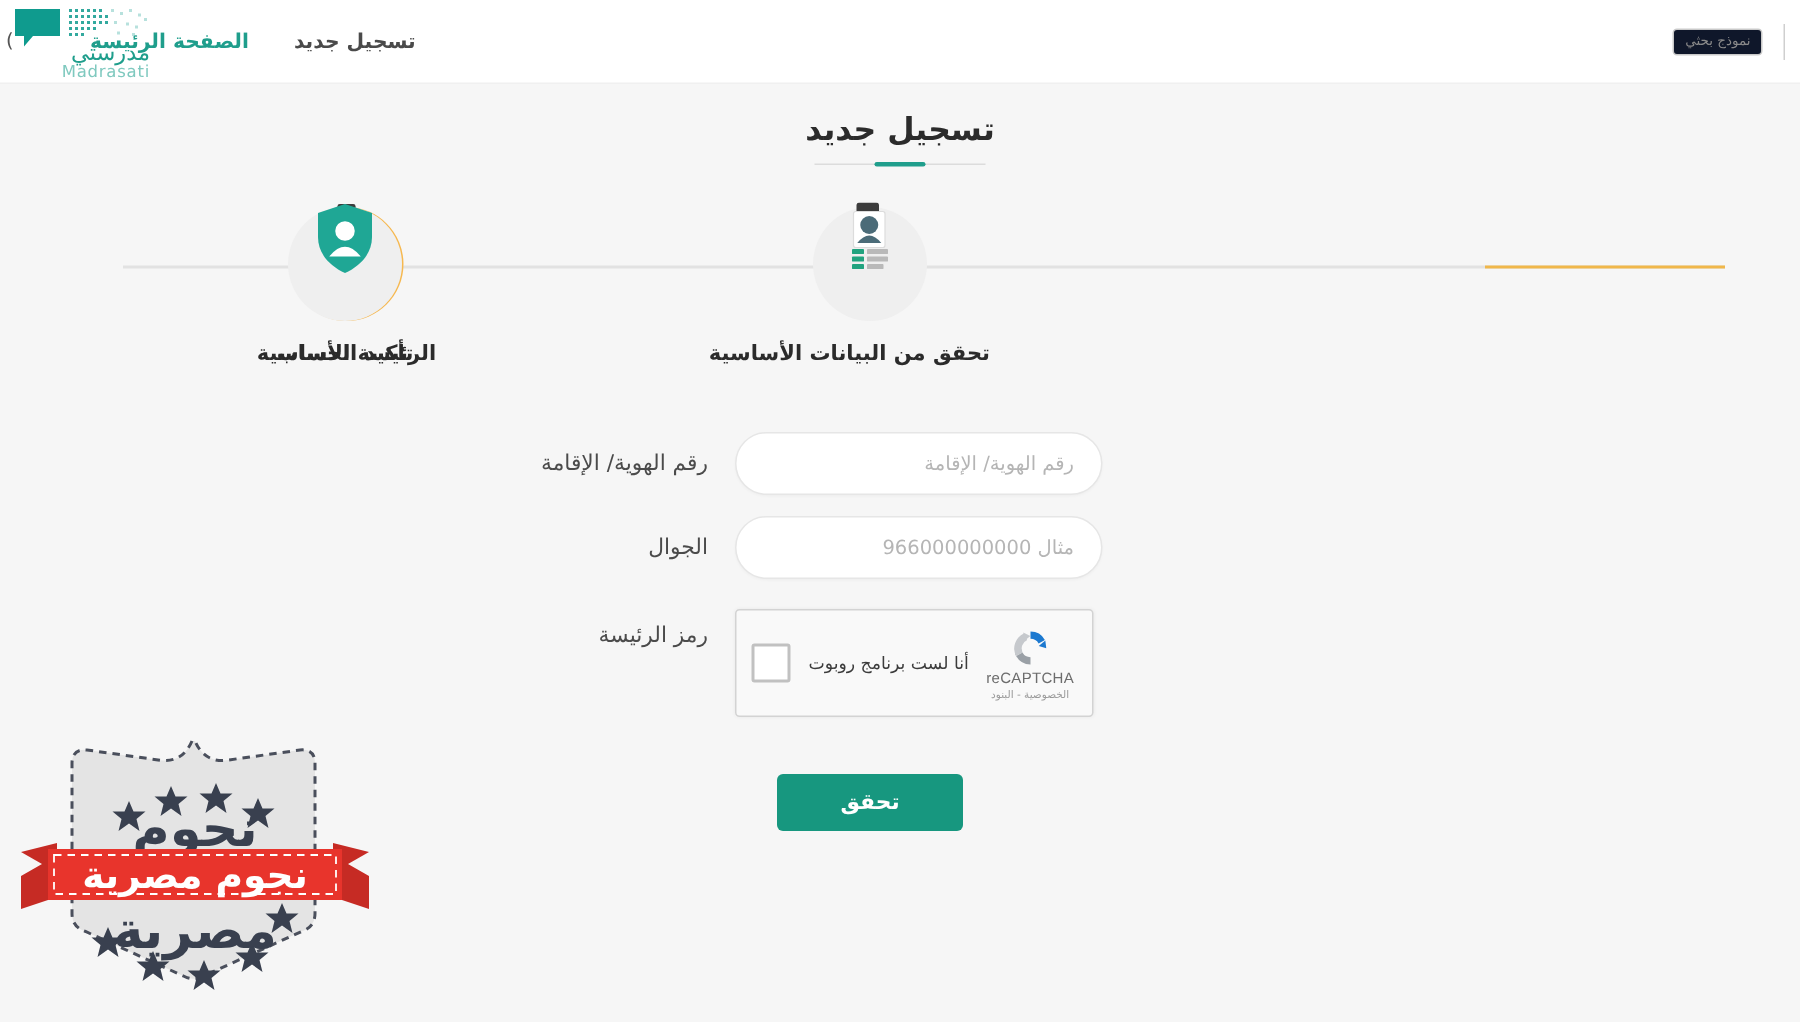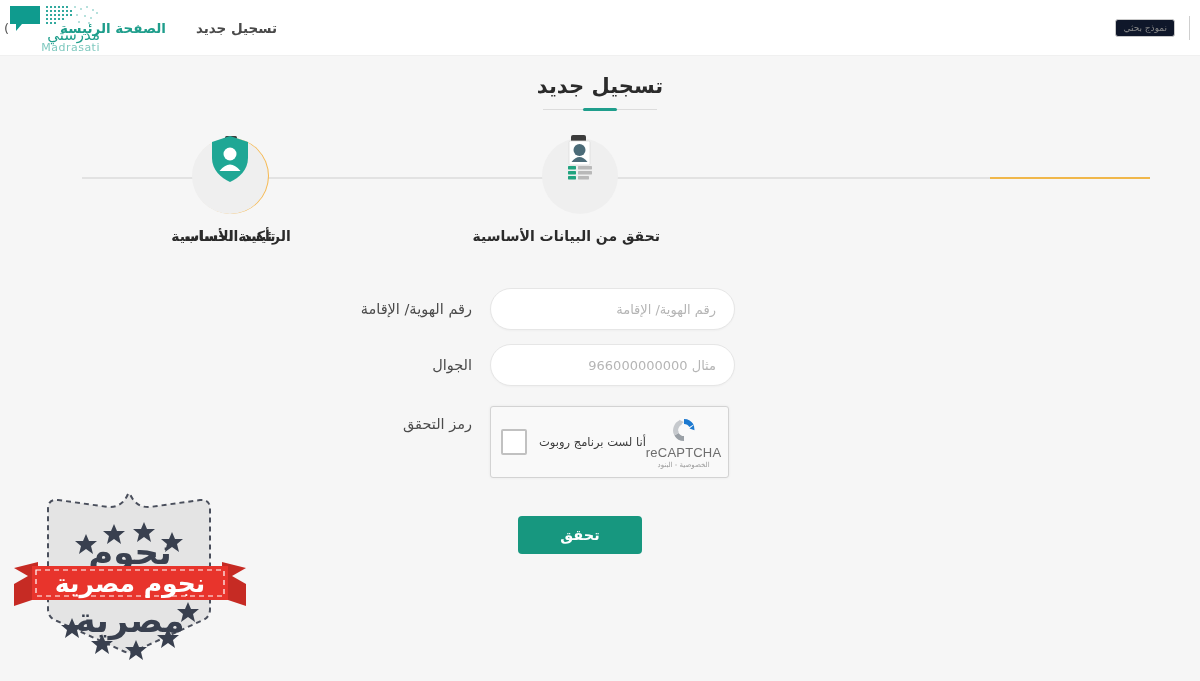--- a/index.html
+++ b/index.html
@@ -286,21 +286,21 @@
     color: #3c3c3c;
     white-space: nowrap;
   }
   .recap-brand {
     display: flex;
     flex-direction: column;
     align-items: center;
     gap: 1px;
   }
   .recap-brand-name {
-    font-size: 13px;
+    font-size: 10px;
     color: #6d6d6d;
     letter-spacing: 0.2px;
     font-family: "Liberation Sans", sans-serif;
   }
   .recap-brand-legal {
     font-size: 7px;
     color: #9a9a9a;
     white-space: nowrap;
   }
 
@@ -483,21 +483,21 @@
   </div>
 
   <div class="form-row">
     <label class="field-label">الجوال</label>
     <div class="field-control">
       <input class="text-input" type="text" placeholder="مثال 966000000000" style="">
     </div>
   </div>
 
   <div class="form-row" style="align-items:flex-start; margin-top:6px;">
-    <label class="field-label" style="padding-top:10px;">رمز التحقق</label>
+    <label class="field-label" style="padding-top:10px;">رمز الرئيسة</label>
     <div class="field-control">
       <div class="recaptcha">
         <div class="recap-left">
           <div class="recap-box"></div>
           <span class="recap-text">أنا لست برنامج روبوت</span>
         </div>
         <div class="recap-brand">
           <svg width="28" height="28" viewBox="0 0 28 28">
             <path d="M14 3 a11 11 0 0 1 9.6 5.6 l-4.2 2.4 a6.2 6.2 0 0 0 -5.4 -3.1 z" fill="#1c79d0"></path>
             <path d="M23.9 9 l0.6 5.2 l-5 -1.6 z" fill="#1c79d0"></path>

